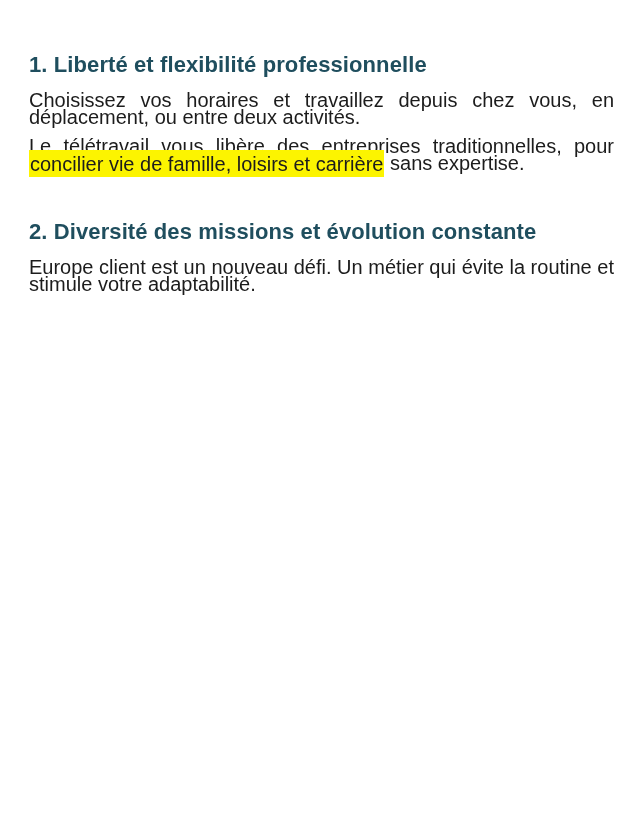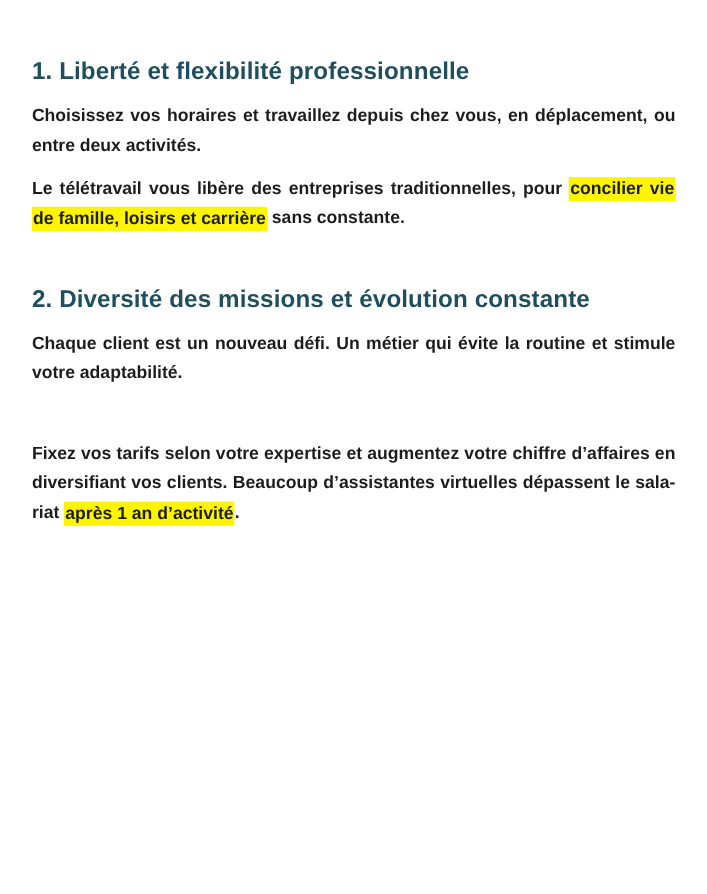--- a/index.html
+++ b/index.html
@@ -25,48 +25,46 @@
   .doc-section:not(:first-child) { margin-top: 46px; }
   .heading {
     font-size: 22px;
     line-height: 28px;
     font-weight: 700;
     letter-spacing: 0.1px;
     color: var(--heading-color, #1f4e5e);
     margin: 0 0 13px 0;
   }
   .para {
-    font-size: 16px;
-    line-height: 27px;
+    font-size: 20px;
+    line-height: 17px;
     color: var(--text-color, #1c1c1c);
     text-align: justify;
     hyphens: auto;
     -webkit-hyphens: auto;
     margin: 0 0 12px 0;
-    font-weight: bold;
   }
   .run { color: inherit; }
   .highlight {
     background: var(--highlight-color, #fcf400);
     padding: 2.5px 1px;
     -webkit-box-decoration-break: clone;
     box-decoration-break: clone;
   }
 </style>
 </head>
 <body>
 
 <main class="page">
     <section class="doc-section">
       <h2 class="heading">1. Liberté et flexibilité professionnelle</h2>
       <p class="para"><span class="run">Choisissez vos horaires et travaillez depuis chez vous, en déplacement, ou entre deux activités.</span></p>
-      <p class="para"><span class="run">Le télétravail vous libère des entreprises traditionnelles, pour </span><span class="run highlight">concilier vie de famille, loisirs et carrière</span><span class="run"> sans constante.</span></p>
+      <p class="para"><span class="run">Le télétravail vous libère des entreprises traditionnelles, pour </span><span class="run highlight">concilier vie de famille, loisirs et carrière</span><span class="run"> sans expertise.</span></p>
     </section>
     <section class="doc-section">
       <h2 class="heading">2. Diversité des missions et évolution constante</h2>
-      <p class="para"><span class="run">Chaque client est un nouveau défi. Un métier qui évite la routine et stimule votre adaptabilité.</span></p>
+      <p class="para"><span class="run">Europe client est un nouveau défi. Un métier qui évite la routine et stimule votre adaptabilité.</span></p>
     </section>
     <section class="doc-section">
-      <p class="para"><span class="run">Fixez vos tarifs selon votre expertise et augmentez votre chiffre d’affaires en diversifiant vos clients. Beaucoup d’assistantes virtuelles dépassent le sala­riat </span><span class="run highlight">après 1 an d’activité</span><span class="run">.</span></p>
     </section>
     <section class="doc-section">
     </section>
   </main>
 
 </body></html>

